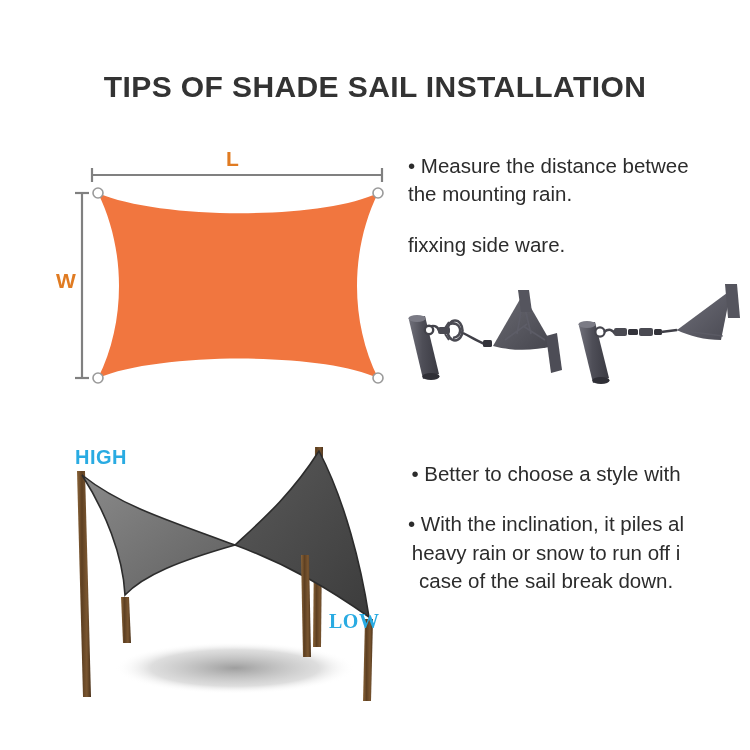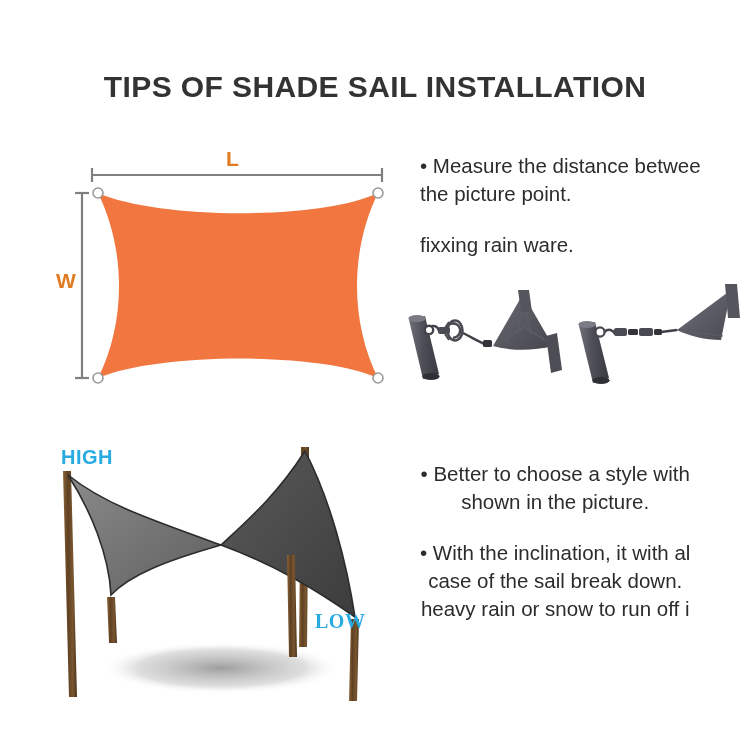--- a/index.html
+++ b/index.html
@@ -69,39 +69,39 @@
     font-size: 20.5px;
     line-height: 1.38;
     color: #2c2c2c;
     white-space: nowrap;
   }
   #tips-top    { left: 408px; top: 22px; }
   #tips-bottom { left: 408px; top: 35px; text-align: center; }
 
   .tip-item { margin-bottom: 22px; }
   .tip-item:last-child { margin-bottom: 0; }
-  .tip-line { display: block; margin-left: 12px; }
+  .tip-line { display: block; }
 
   
   #hardware-row {
     position: absolute;
     left: 405px;
     top: 148px;
     width: 345px;
     height: 110px;
   }
   .hardware-figure { position: absolute; top: 0; }
   #hardware-figure-left  { left: 0px;   width: 175px; height: 110px; }
   #hardware-figure-right { left: 160px; width: 190px; height: 110px; }
   .hardware-figure svg { display: block; }
 
   
   #canopy-figure {
     position: absolute;
-    left: 25px;
+    left: 39px;
     top: 0px;
     width: 390px;
     height: 290px;
   }
   #canopy-figure svg { display: block; }
 
   .height-label {
     position: absolute;
     color: #29ABE2;
     font-family: "Liberation Sans", sans-serif;
@@ -150,24 +150,24 @@
           <circle cx="348" cy="248" r="5" fill="#ffffff" stroke="#9a9a9a" stroke-width="1.6"></circle>
         </g>
       </svg>
       <div class="dim-label" id="dim-label-length">L</div>
       <div class="dim-label" id="dim-label-width">W</div>
     </div>
 
     <div class="text-block" id="tips-top">
       <div class="tip-item">
         <span class="tip-line">• Measure the distance betwee</span>
-        <span class="tip-line">the picture point.</span>
+        <span class="tip-line">the mounting rain.</span>
       </div>
       <div class="tip-item">
-        <span class="tip-line">fixxing rain ware.</span>
+        <span class="tip-line">fixxing side ware.</span>
       </div>
     </div>
 
     <div id="hardware-row">
 
       <div class="hardware-figure" id="hardware-figure-left">
         <svg width="175" height="110" viewBox="0 0 175 110" xmlns="http://www.w3.org/2000/svg">
           <defs>
             <linearGradient id="postGradA" x1="0" y1="0" x2="1" y2="0">
               <stop offset="0%" stop-color="#70707a"></stop>
@@ -313,23 +313,22 @@
         </g>
       </svg>
 
       <div class="height-label" id="height-label-high">HIGH</div>
       <div class="height-label" id="height-label-low">LOW</div>
     </div>
 
     <div class="text-block" id="tips-bottom">
       <div class="tip-item">
         <span class="tip-line">• Better to choose a style with</span>
-        <span class="tip-line">shown in the picture.</span>
       </div>
       <div class="tip-item">
-        <span class="tip-line">• With the inclination, it with al</span>
+        <span class="tip-line">• With the inclination, it piles al</span>
+        <span class="tip-line">heavy rain or snow to run off i</span>
         <span class="tip-line">case of the sail break down.</span>
-        <span class="tip-line">heavy rain or snow to run off i</span>
       </div>
     </div>
 
   </div>
 </div>
 
 </body></html>

